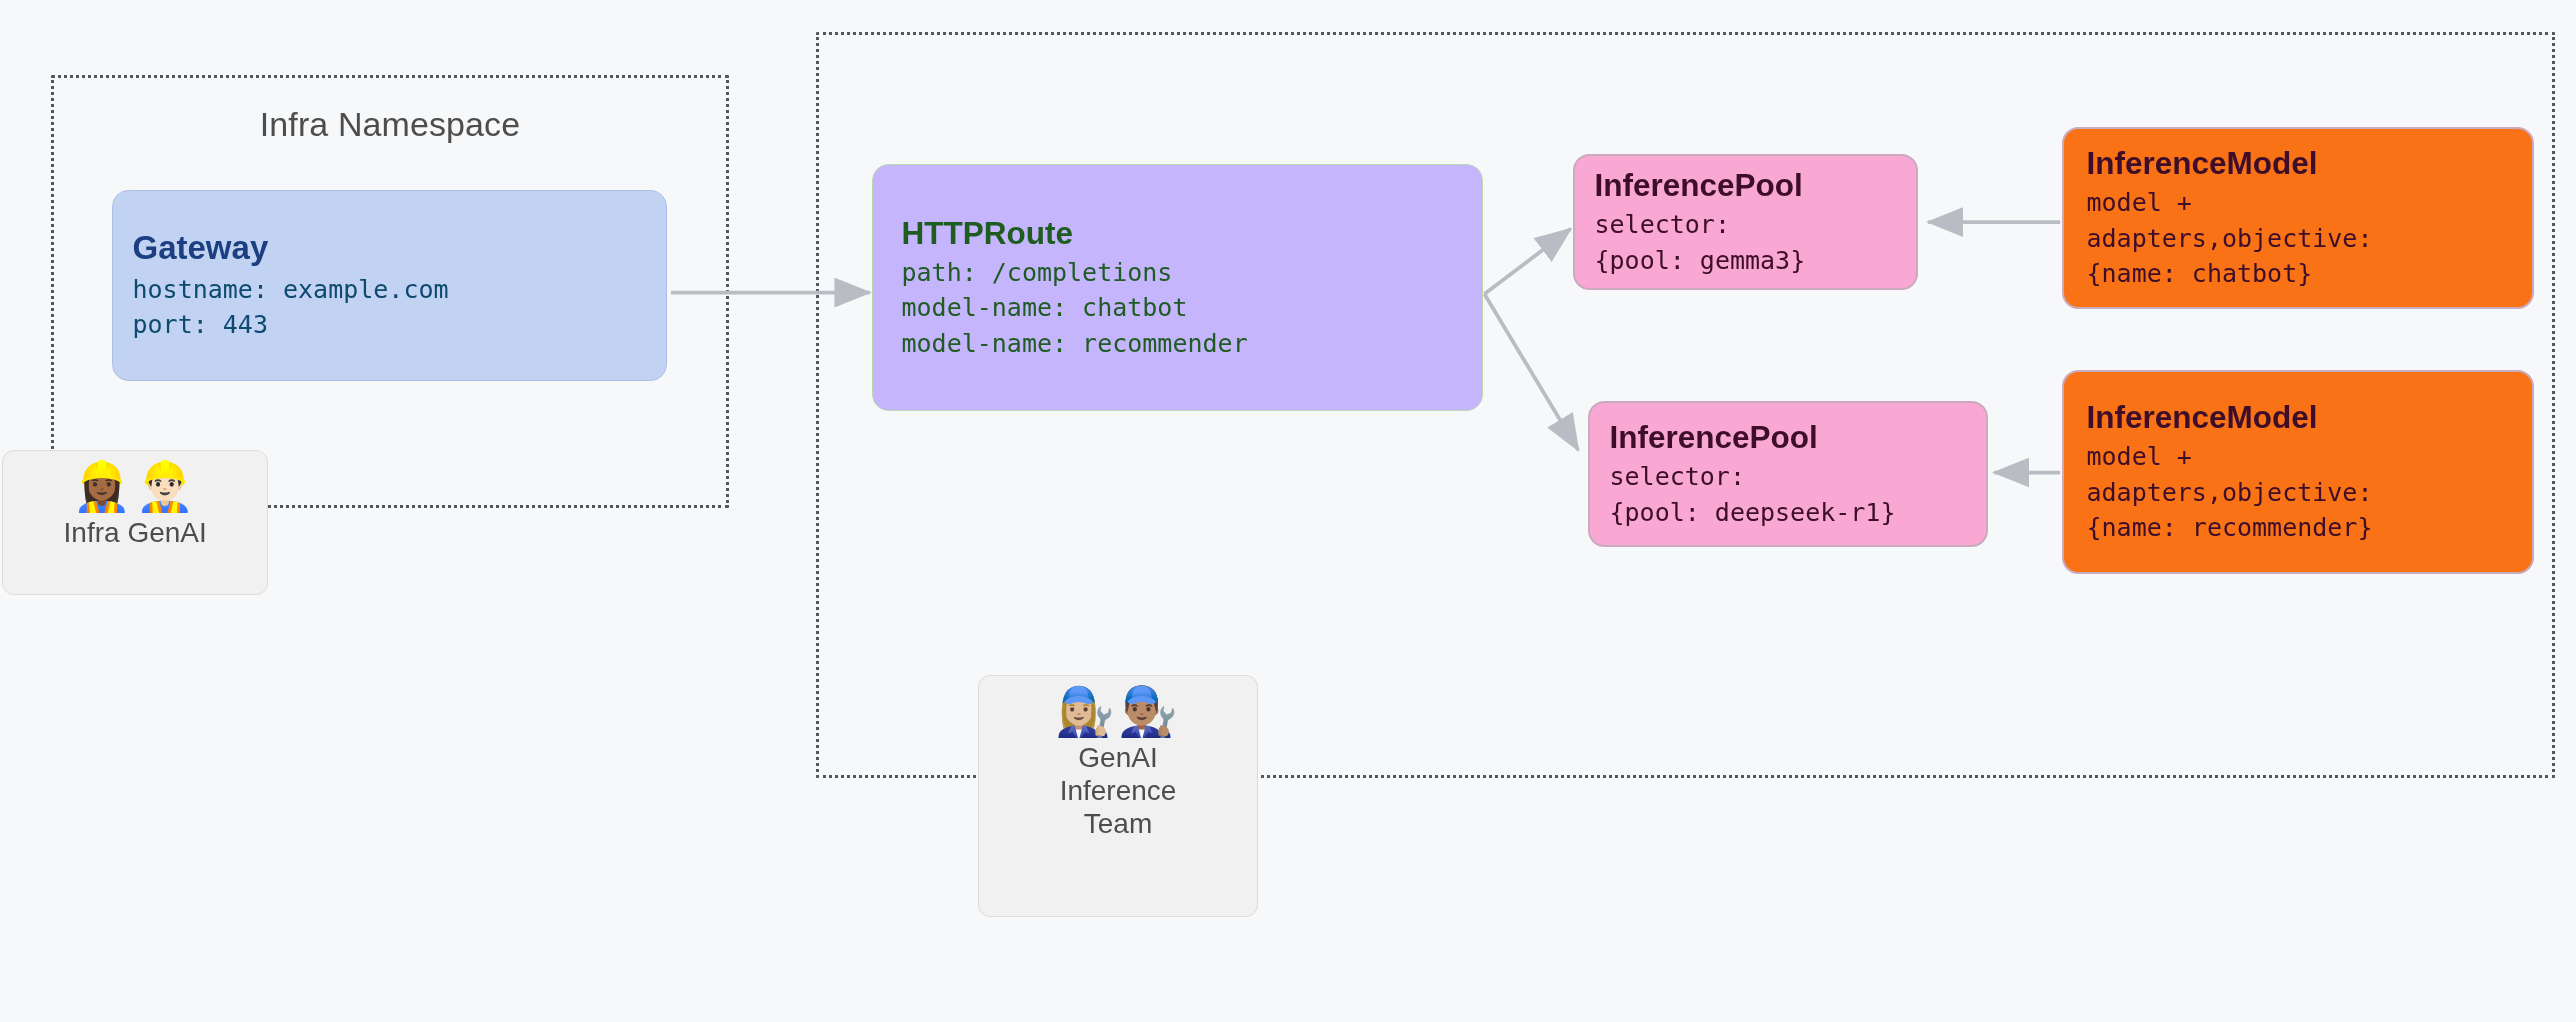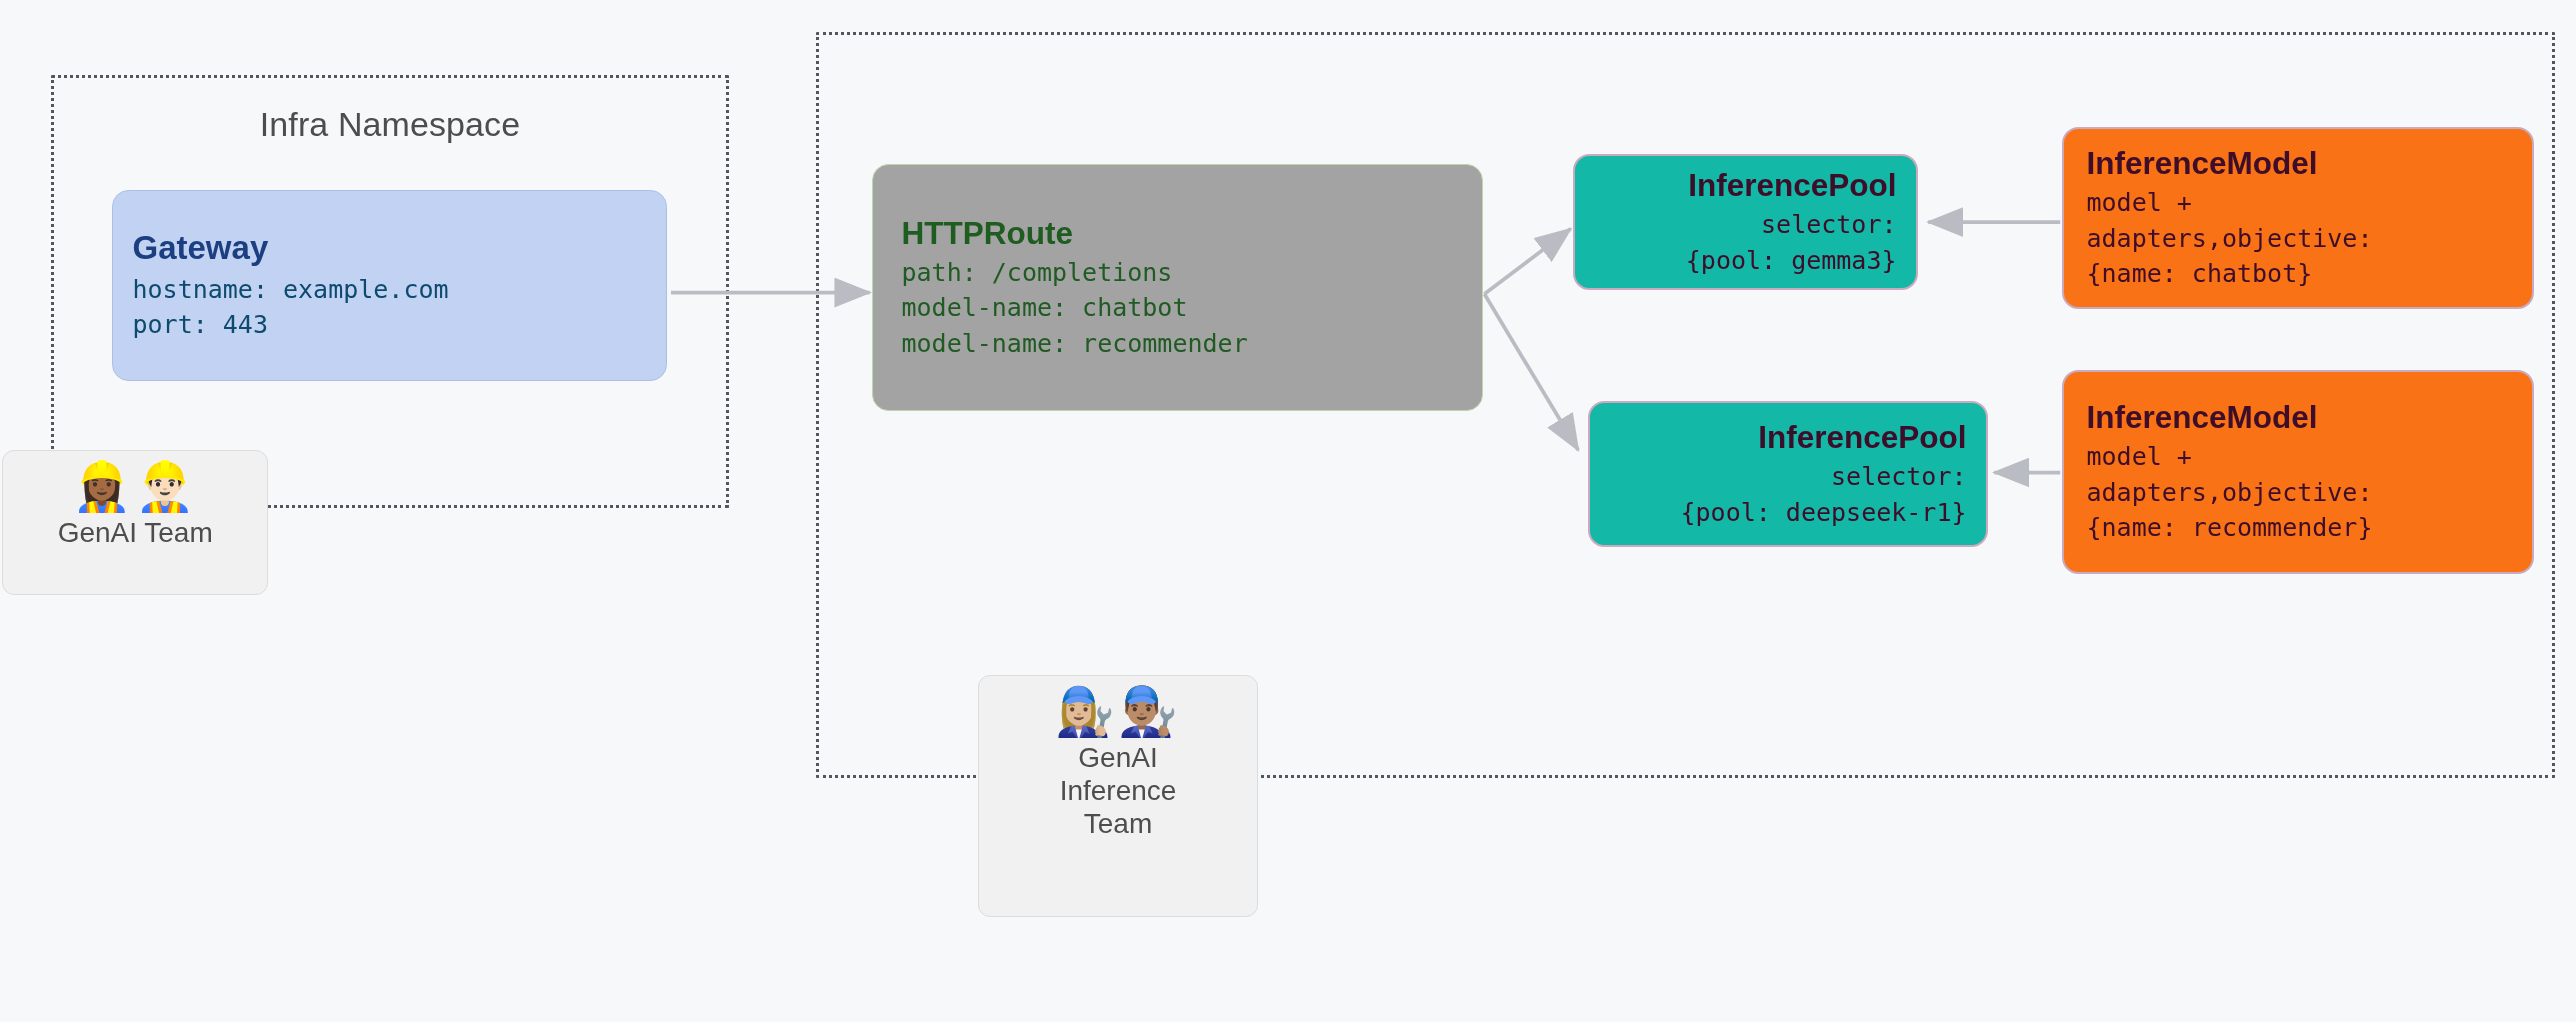--- a/index.html
+++ b/index.html
@@ -65,31 +65,30 @@
   
   .node-gateway {
     background: #c2d2f2;
     border: 1.5px solid #aabfe8;
   }
   .node-gateway .node-title { color: #1b3f80; font-size: 33px; }
   .node-gateway .node-lines { color: #0c4a6e; }
 
   
   .node-httproute {
-    background: #a3a3a3;
+    background: #c4b5fd;
     border: 1.5px solid #bcd7ad;
   }
   .node-httproute .node-title { color: #1e5c20; }
   .node-httproute .node-lines { color: #1f5b22; }
 
   
   .node-pool {
-    background: #14b8a6;
+    background: #f9a8d4;
     border: 2.2px solid #cba9bf;
-    text-align: right;
   }
   .node-pool .node-title { color: #3d0d29; }
   .node-pool .node-lines { color: #3d0d29; }
 
   
   .node-model {
     background: #f97316;
     border: 2.2px solid #cba9bf;
   }
   .node-model .node-title { color: #3d0d29; }
@@ -205,21 +204,21 @@
 
   <div class="node node-model" style="left:2062px; top:370px; width:472px; height:204px; padding:10.5px 22.5px;">
     <div class="node-title">InferenceModel</div>
     <div class="node-lines">model +
 adapters,objective:
 {name: recommender}</div>
   </div>
 
   <div class="team-badge" style="left:2.2px; top:450px; width:266px; height:145px;">
     <div class="team-emoji">👷🏾‍♀️👷🏻‍♂️</div>
-    <div class="team-label">GenAI Team</div>
+    <div class="team-label">Infra GenAI</div>
   </div>
 
   <div class="team-badge" style="left:978px; top:675px; width:280px; height:242px;">
     <div class="team-emoji">👩🏼‍🔧👨🏽‍🔧</div>
     <div class="team-label" style="white-space: pre-line;">GenAI
 Inference
 Team</div>
   </div>
 
 </div>

